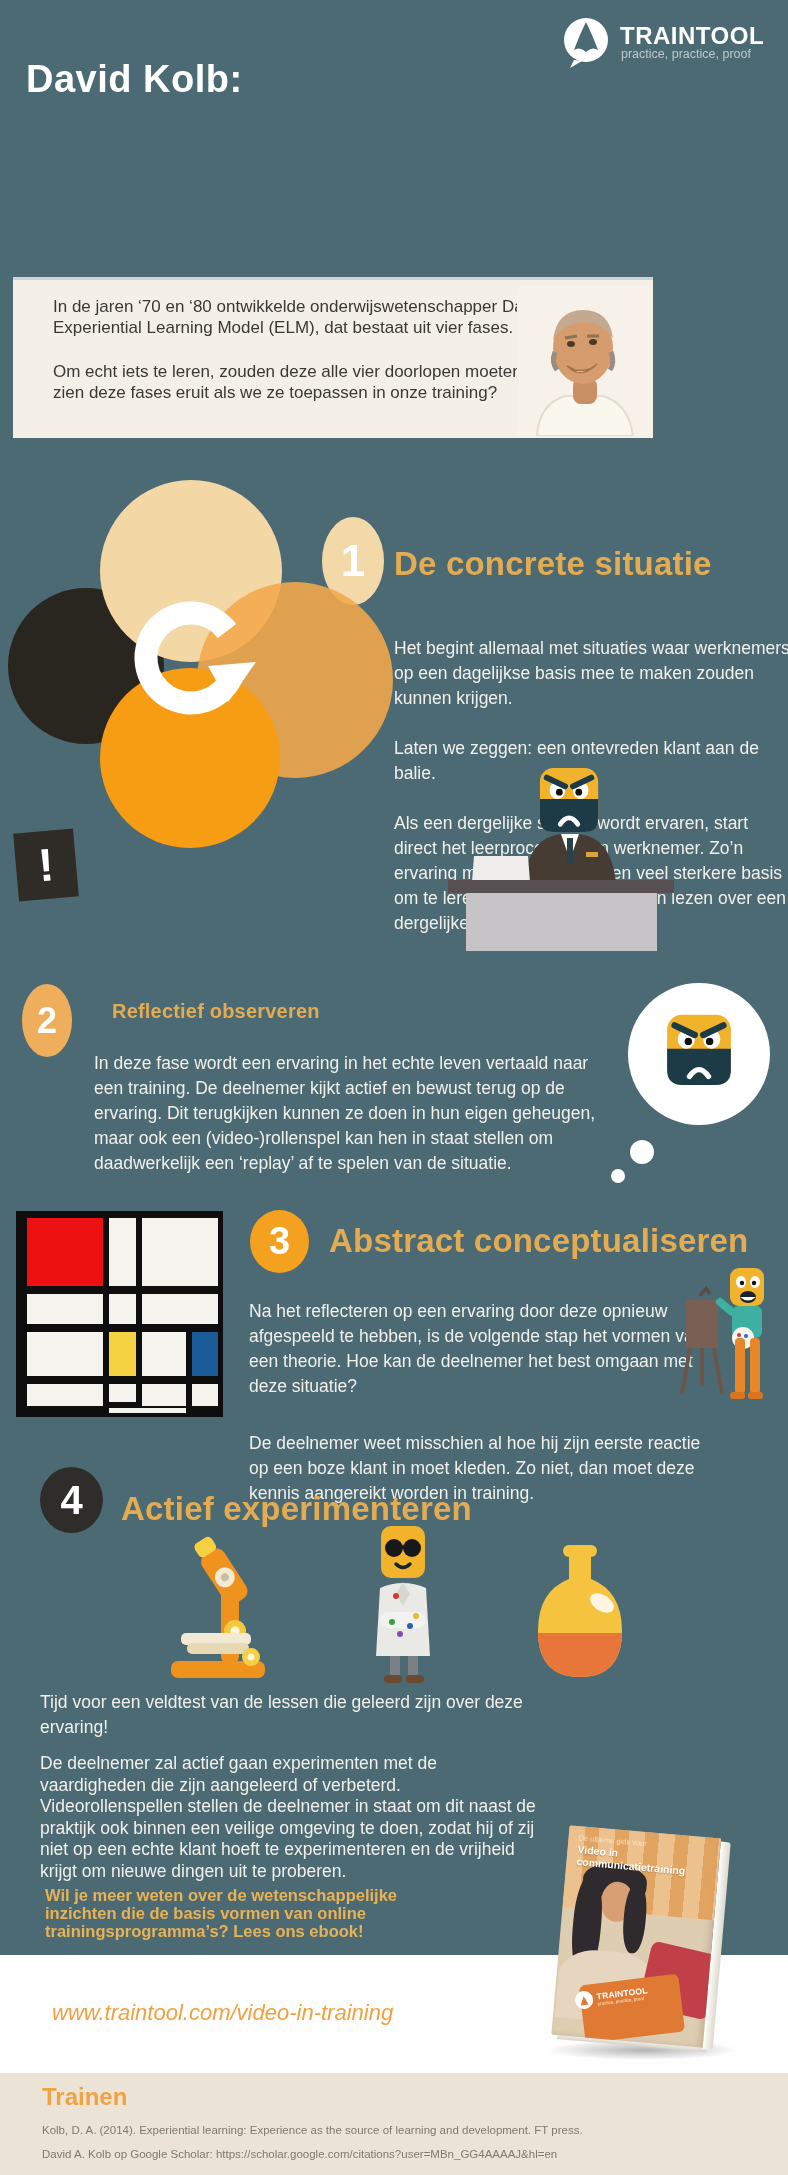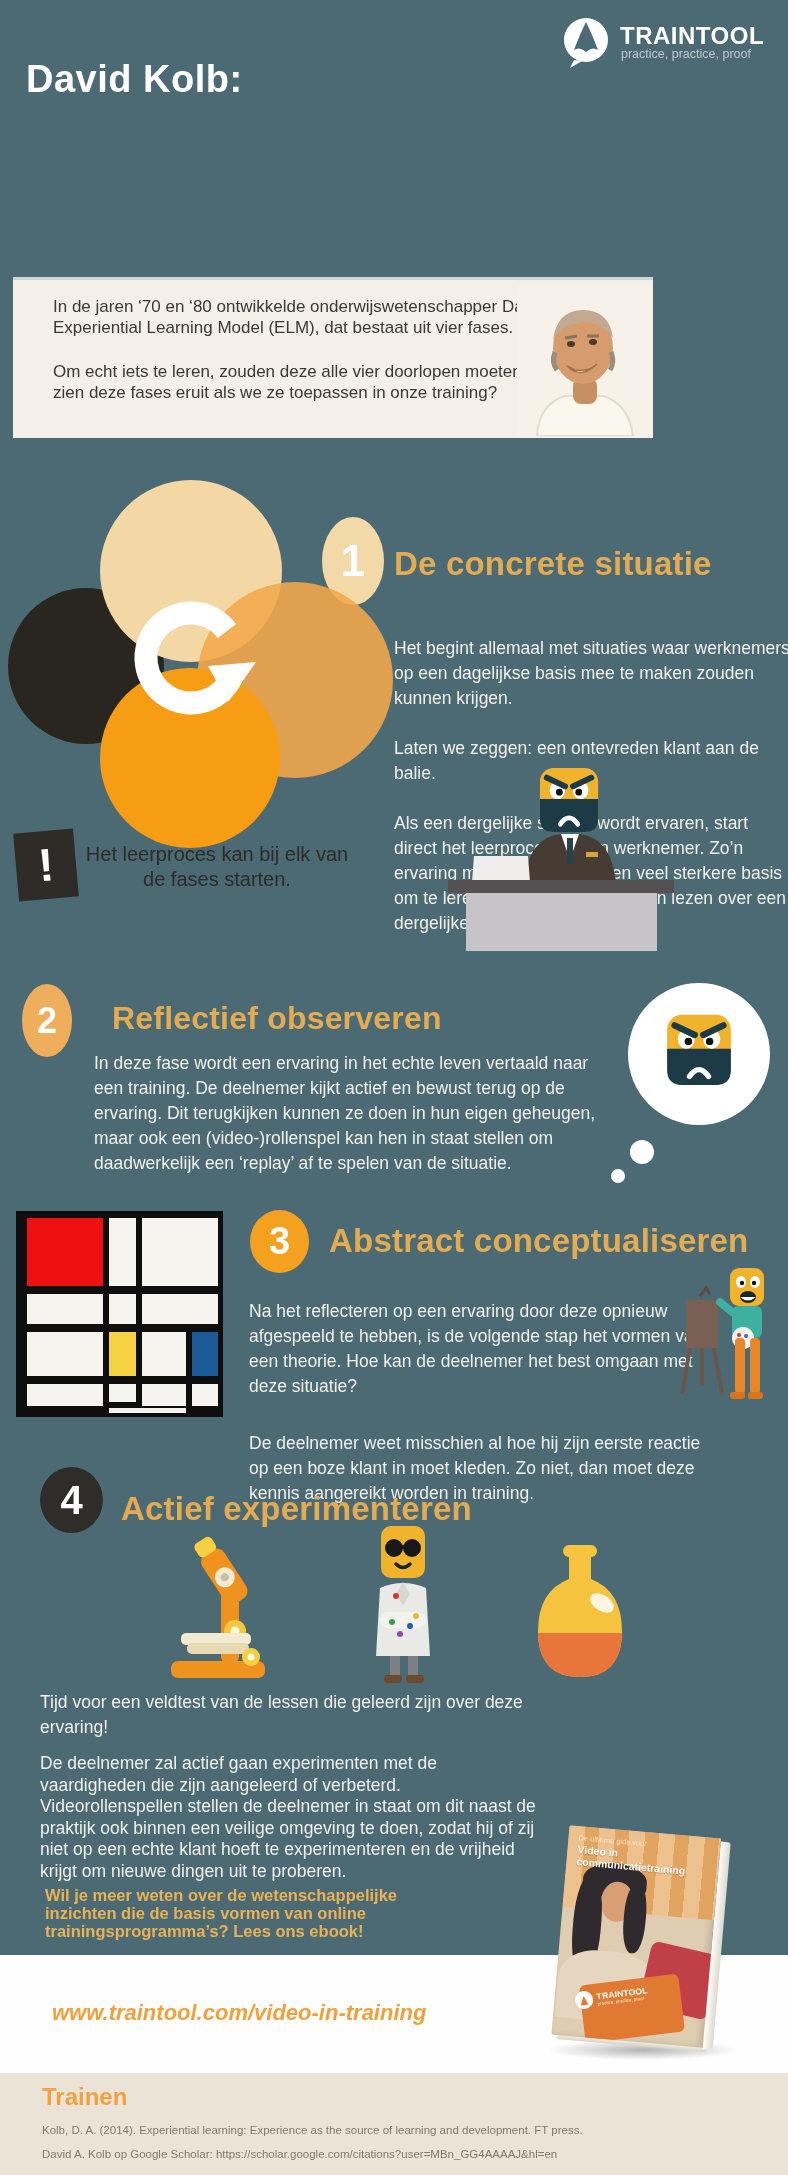--- a/index.html
+++ b/index.html
@@ -38,21 +38,21 @@
 
   
   .badge { position:absolute; border-radius:50%; display:flex; align-items:center; justify-content:center;
            color:#ffffff; font-weight:800; }
   .badge1 { left:322px; top:517px; width:62px; height:88px; background:#f3d9a8; font-size:44px; }
   .badge2 { left:22px;  top:984px; width:50px; height:73px; background:#efae5c; font-size:36px; }
   .badge3 { left:250px; top:1210px; width:59px; height:63px; background:#f4a120; font-size:38px; }
   .badge4 { left:40px;  top:1467px; width:63px; height:66px; background:#2e2d2a; font-size:40px; }
   .phase-title { position:absolute; font-size:33px; font-weight:700; color:#e3ac52; letter-spacing:.2px; }
   .h1 { left:394px; top:545px; }
-  .h2 { left:112px; top:1000px; font-size:32px; }
+  .h2 { left:112px; top:1000px; font-size:20px; }
   .h3 { left:329px; top:1222px; }
   .h4 { left:121px; top:1490px; }
 
   .body-text { position:absolute; color:#f1f0ea; font-size:17.5px; line-height:25px; }
   .s1-text { left:394px; top:636px; width:400px; }
   .s1-text p + p { margin-top:25px; }
   .s2-text { left:94px; top:1051px; width:502px; }
   .s3-text { left:249px; top:1299px; width:460px; }
   .s3-text p + p { margin-top:32px; }
   .s4-p1 { left:40px; top:1690px; width:505px; }
@@ -73,21 +73,21 @@
   .bubble-s2 { left:611px; top:1169px; width:14px; height:14px; background:#fff; border-radius:50%; }
   .mondrian { left:16px; top:1211px; width:207px; height:206px; }
   .painter { left:680px; top:1266px; width:106px; height:140px; }
   .microscope { left:163px; top:1533px; width:112px; height:154px; }
   .scientist { left:366px; top:1524px; width:74px; height:162px; }
   .flask { left:526px; top:1545px; width:108px; height:140px; }
 
   
   .cta { left:45px; top:1886px; width:385px; font-size:16.5px; font-weight:800; line-height:18px; color:#e9b254; }
   .white-strip { left:0; top:1955px; width:788px; height:118px; background:#fefefe; }
-  .url { left:52px; top:2000px; font-size:22px; font-weight:700; font-style:italic; color:#f0a13e;
+  .url { left:52px; top:2000px; font-size:22px; font-weight:400; font-style:italic; color:#f0a13e;
          z-index:8; text-decoration:none; }
 
   
   .book-wrap { left:556px; top:1832px; width:180px; height:232px; z-index:9; }
   .book-shadow { position:absolute; left:-8px; top:208px; width:190px; height:20px; border-radius:50%;
                  background:radial-gradient(closest-side, rgba(40,40,40,.35), rgba(40,40,40,0)); }
   .book { position:absolute; left:4px; top:0; width:162px; height:214px; transform:rotate(5deg); }
   .pages-right { position:absolute; right:0; top:3px; width:10px; height:208px;
                  background:linear-gradient(90deg,#ffffff,#ddd8cc); border-radius:0 3px 3px 0; }
   .pages-bottom { position:absolute; left:6px; bottom:0; width:150px; height:7px;
@@ -198,21 +198,20 @@
       <use href="#angry-head"></use>
     </g>
     <polygon points="46,96 100,96 102,122 44,122" fill="#efeeec"></polygon>
     <rect x="20" y="120" width="226" height="13" fill="#565052"></rect>
     <rect x="38" y="133" width="191" height="58" fill="#c6c4c6"></rect>
   </svg>
 
   <div class="abs note-box">
     <span>!</span>
   </div>
-  <div class="abs note-text">Het leerproces kan bij elk van de fases starten.</div>
 
   <div class="badge badge2">
       <span>2</span>
     </div>
   <div class="phase-title h2">Reflectief observeren</div>
   <div class="body-text s2-text">
     <p>In deze fase wordt een ervaring in het echte leven vertaald naar een training. De deelnemer kijkt actief en bewust terug op de ervaring. Dit terugkijken kunnen ze doen in hun eigen geheugen, maar ook een (video-)rollenspel kan hen in staat stellen om daadwerkelijk een ‘replay’ af te spelen van de situatie.</p>
   </div>
   <div class="abs bubble-big"></div>
   <svg class="abs bubble-face" viewBox="0 0 64 74">

